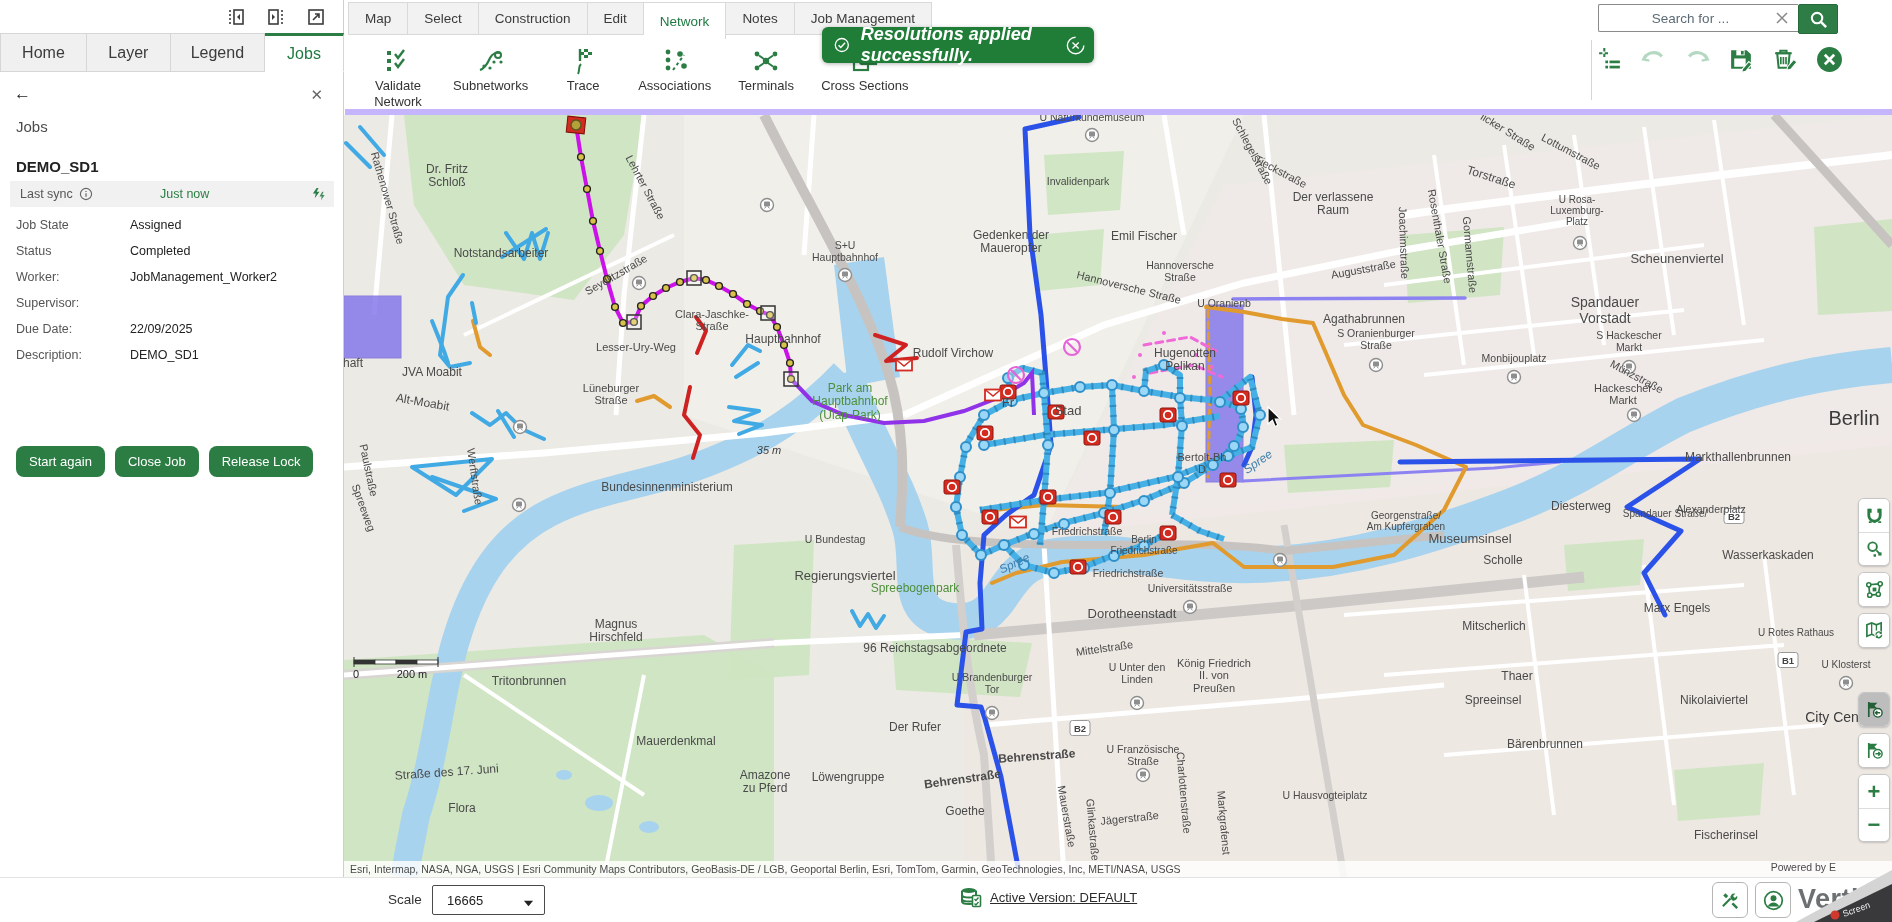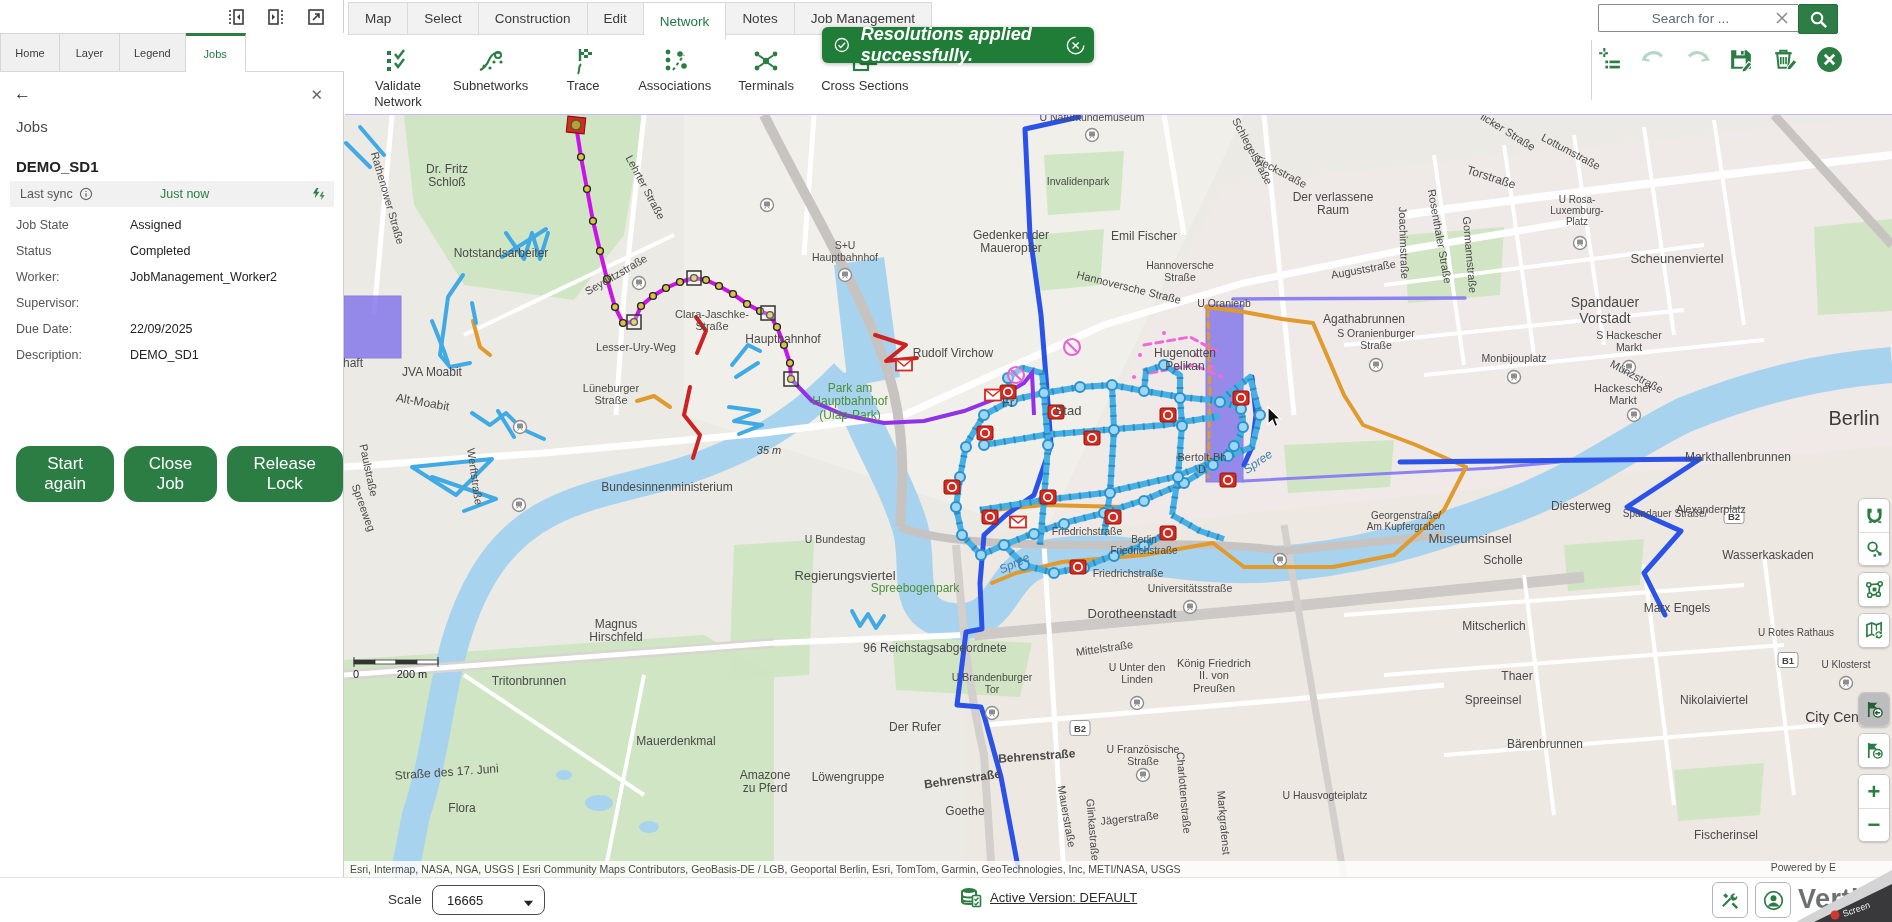--- a/index.html
+++ b/index.html
@@ -6,46 +6,46 @@
   html,body { width:1892px; height:922px; overflow:hidden; background:#fff;
     font-family:"Liberation Sans", sans-serif; color:#333; }
 
   
   #sidebar { position:absolute; left:0; top:0; width:344px; height:922px; background:#fff;
     border-right:1px solid #cfcfcf; z-index:30; }
   #win-icons { position:absolute; right:18px; top:8px; display:flex; gap:22px; color:#3c3c3c; }
   #win-icons .wicon { width:18px; height:18px; cursor:pointer; }
   #side-tabs { position:absolute; left:0; top:33px; width:344px; height:39px; display:flex;
     border-bottom:1px solid #d6d6d6; background:#fff; }
-  .side-tab { height:39px; padding:0 14px; display:flex; align-items:center; justify-content:center;
-    background:#f0f0f0; border:1px solid #d6d6d6; border-left:none; font-size:11px; color:#3b3b3b;
+  .side-tab { height:39px; padding:0 26px; display:flex; align-items:center; justify-content:center;
+    background:#f0f0f0; border:1px solid #d6d6d6; border-left:none; font-size:16px; color:#3b3b3b;
     cursor:pointer; min-width:60px; }
   .side-tab:first-child { border-left:1px solid #d6d6d6; }
   .side-tab.active { background:#fff; color:#1e7a42; border-top:3px solid #2b7d44; border-bottom:1px solid #fff; }
   #panel-back { position:absolute; left:14px; top:84px; font-size:17px; color:#222; cursor:pointer; }
   #panel-close { position:absolute; right:20px; top:86px; font-size:15px; color:#666; cursor:pointer; }
   #panel-title { position:absolute; left:16px; top:118px; font-size:15px; color:#4a4a4a; }
   #job-name { position:absolute; left:16px; top:158px; font-size:15px; font-weight:bold; color:#222; }
   #sync-row { position:absolute; left:10px; top:181px; width:324px; height:26px; background:#f1f1f1;
     display:flex; align-items:center; font-size:12.5px; color:#555; }
   #sync-row .lbl { margin-left:10px; }
   #sync-row .info { margin-left:6px; width:14px; height:14px; color:#666; }
   #sync-row .val { position:absolute; left:150px; color:#2b7d44; }
   #sync-row .sync { position:absolute; right:8px; width:15px; height:15px; color:#2b7d44; cursor:pointer; }
   #fields { position:absolute; left:16px; top:218px; width:312px; }
   .frow { height:26px; display:flex; font-size:12.5px; align-items:flex-start; }
   .frow .fl { width:114px; color:#555; }
   .frow .fv { color:#222; }
   #side-buttons { position:absolute; left:16px; top:446px; display:flex; gap:10px; }
-  .gbtn { background:#2b7d44; color:#fff; border:none; border-radius:14px; font-size:17px;
+  .gbtn { background:#2b7d44; color:#fff; border:none; border-radius:8px; font-size:13px;
     padding:8px 13px; cursor:pointer; font-family:inherit; }
 
   
   #ribbon { position:absolute; left:345px; top:0; width:1547px; height:115px; background:#fff;
-    border-bottom:1px solid #c4b5fd; z-index:20; }
+    border-bottom:6px solid #c4b5fd; z-index:20; }
   #ribbon-tabs { position:absolute; left:3px; top:2px; display:flex; }
   .rtab { height:33px; padding:0 16px; display:flex; align-items:center; background:#f2f2f2;
     border:1px solid #d9d9d9; border-left:none; font-size:13.5px; color:#3b3b3b; cursor:pointer; }
   .rtab:first-child { border-left:1px solid #d9d9d9; }
   .rtab.active { background:#fff; color:#1e7a42; height:37px; border-bottom:none; }
   #ribbon-tools { position:absolute; left:10px; top:40px; display:flex; align-items:flex-start; }
   .rtool { min-width:86px; padding:4px 12px 0 12px; text-align:center; cursor:pointer; }
   .rtool .ricon { width:30px; height:30px; margin:2px auto 2px auto; color:#2b7d44; }
   .rtool .rlabel { font-size:13px; color:#333; line-height:16px; white-space:pre-line; }
   #ribbon-divider { position:absolute; left:1591px; top:40px; height:60px; width:0;
@@ -89,21 +89,21 @@
   .ctl-btn.pressed { background:#bdbdbd; color:#245f37; }
   .ctl-btn .cicon { width:19px; height:19px; }
   .ctl-btn.zoomy { font-size:22px; font-weight:bold; color:#2b7d44; }
   .ctl-gap { height:38px; }
 
   
   #bottombar { position:absolute; left:0; top:877px; width:1892px; height:45px; background:#fff;
     border-top:1px solid #e3e3e3; z-index:30; }
   #scale-label { position:absolute; left:388px; top:14px; font-size:13.5px; color:#333; }
   #scale-dd { position:absolute; left:432px; top:7px; width:113px; height:30px; border:1.5px solid #4a4a4a;
-    border-radius:8px; display:flex; align-items:center; cursor:pointer; background:#fff; }
+    border-radius:2px; display:flex; align-items:center; cursor:pointer; background:#fff; }
   #scale-dd .sval { font-size:13px; color:#222; margin-left:14px; }
   #scale-dd .caret { margin-left:auto; margin-right:10px; width:11px; height:11px; color:#222; }
   #active-version { position:absolute; left:960px; top:8px; display:flex; align-items:center; cursor:pointer; }
   #active-version .vicon { width:22px; height:22px; color:#2b7d44; }
   #active-version .vlink { margin-left:8px; font-size:13px; color:#2b2b2b; text-decoration:underline; }
   #bb-tools { position:absolute; left:1712px; top:4px; display:flex; gap:7px; }
   .bbtn { width:36px; height:36px; border:1px solid #b5b5b5; border-radius:6px; background:#fff;
     display:flex; align-items:center; justify-content:center; color:#2b7d44; cursor:pointer; }
   .bbtn .bicon { width:21px; height:21px; }
   #logo { position:absolute; left:1798px; top:6px; font-size:27px; color:#6d7073; letter-spacing:.5px;

